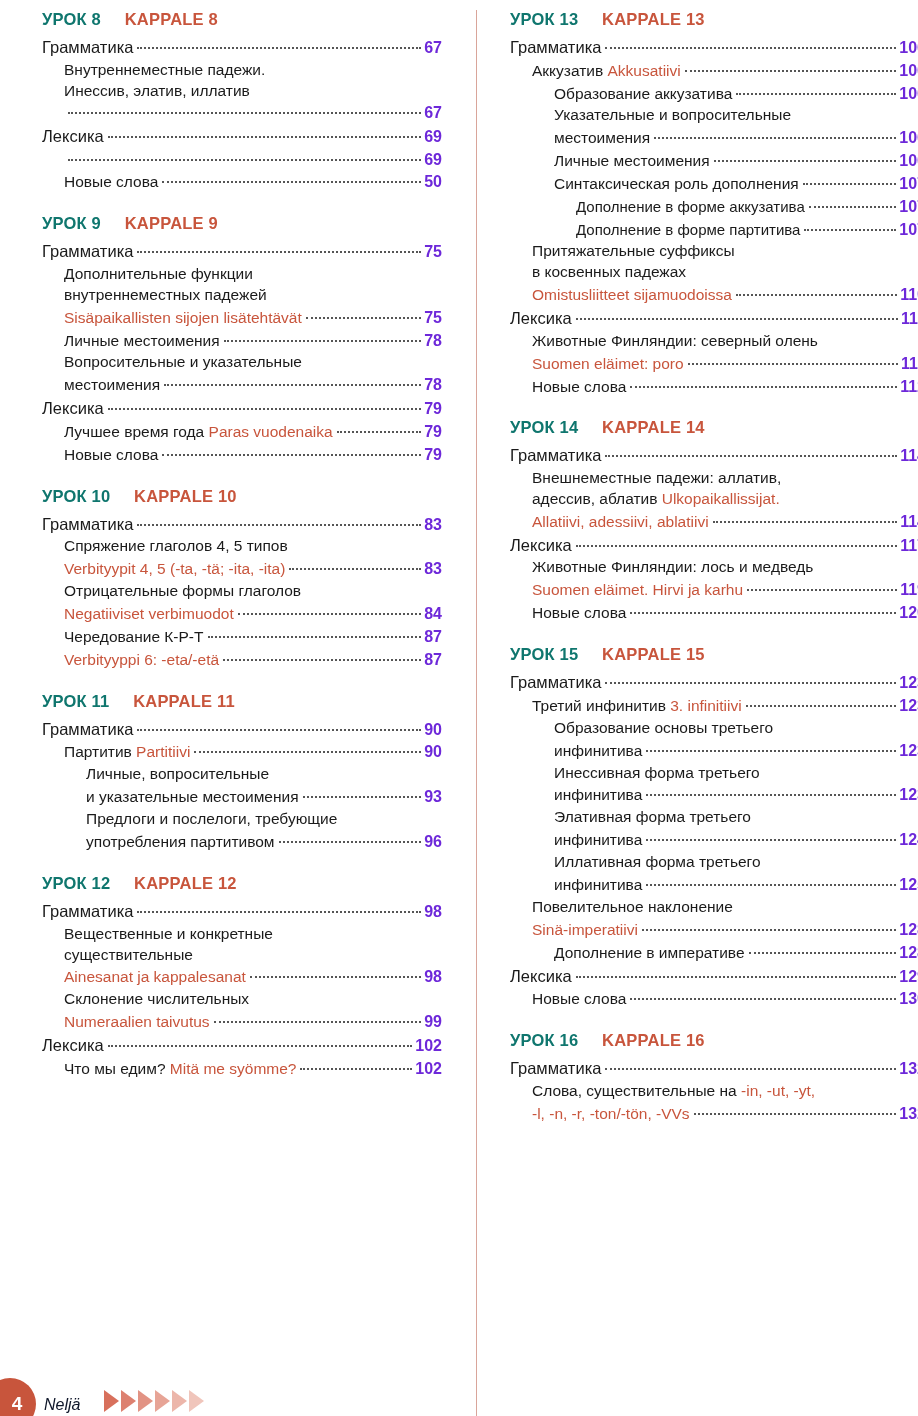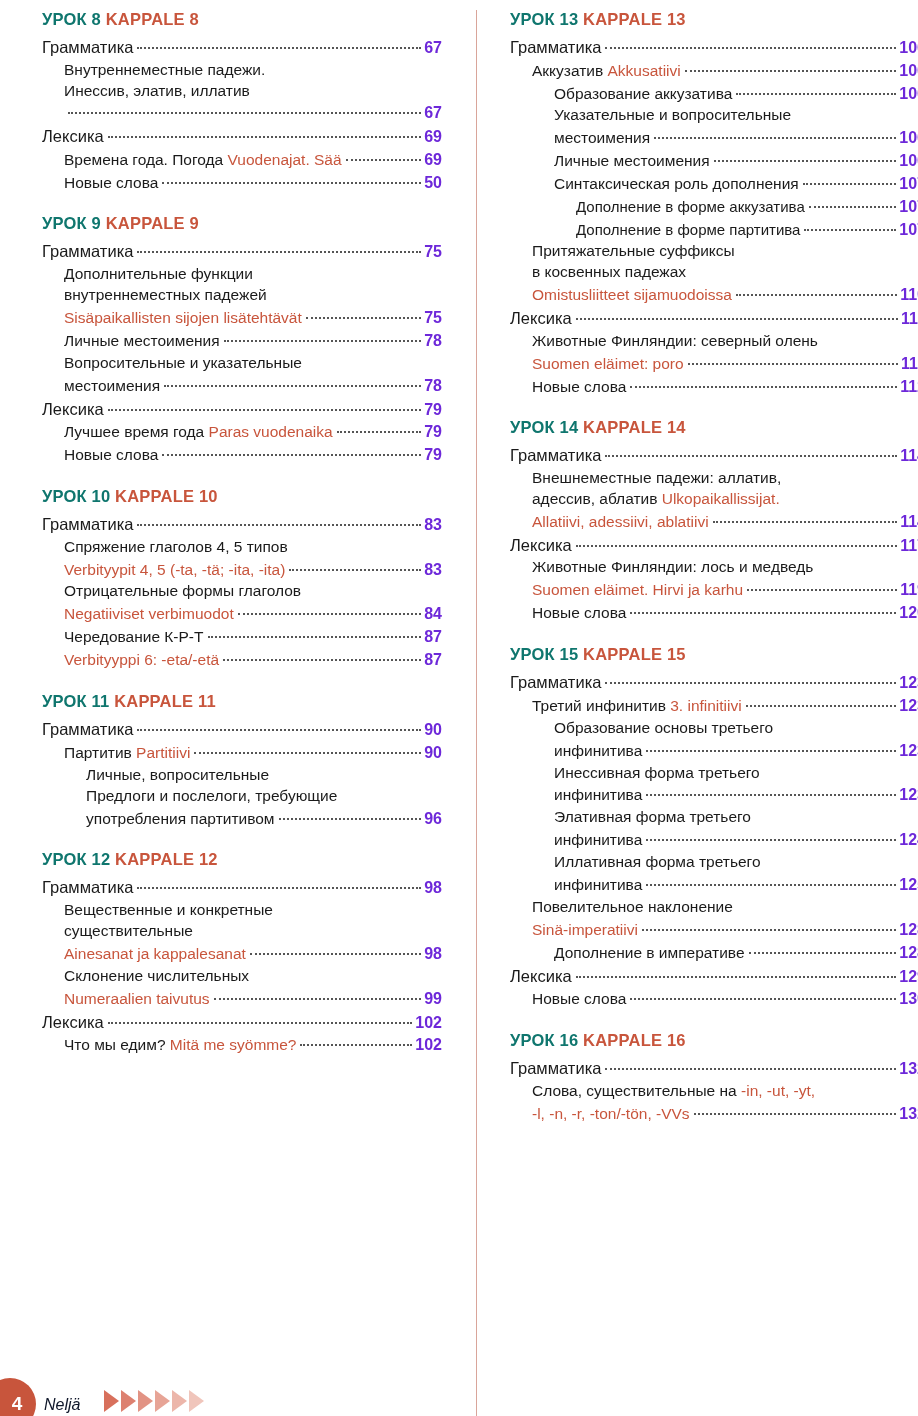--- a/index.html
+++ b/index.html
@@ -40,21 +40,21 @@
   
   .lesson { margin-bottom: 21px; }
   .lesson-head {
     font-weight: bold;
     font-size: 16.5px;
     letter-spacing: .2px;
     margin-bottom: 7px;
     color: #c8553c;
   }
   .lesson-head .ru { color: #0f766e; }
-  .lesson-head .fi { color: #c8553c; }
+  .lesson-head .fi { color: #c8553c; margin-left: 19px; }
 
   
   .row {
     display: flex;
     align-items: baseline;
     font-size: 16px;
     line-height: 1.35;
     margin: 1px 0;
   }
   .row .txt { white-space: pre-wrap; }
@@ -158,21 +158,20 @@
           <div class="row l1">
             <span class="dots"></span>
             <span class="pg">67</span>
           </div>
           <div class="row l0 bold">
             <span class="txt"><span class="blk">Лексика</span></span>
             <span class="dots"></span>
             <span class="pg">69</span>
           </div>
           <div class="row l1">
-            <span class="txt"><span class="blk">Времена года. Погода </span><span class="fi-text">Vuodenajat. Sää</span></span>
             <span class="dots"></span>
             <span class="pg">69</span>
           </div>
           <div class="row l1">
             <span class="txt"><span class="blk">Новые слова</span></span>
             <span class="dots"></span>
             <span class="pg">50</span>
           </div>
         </div>
         <div class="lesson">
@@ -252,20 +251,25 @@
             <span class="txt"><span class="blk">Грамматика</span></span>
             <span class="dots"></span>
             <span class="pg">90</span>
           </div>
           <div class="row l1">
             <span class="txt"><span class="blk">Партитив </span><span class="fi-text">Partitiivi</span></span>
             <span class="dots"></span>
             <span class="pg">90</span>
           </div>
           <div class="wrapline l2"><span class="blk">Личные, вопросительные</span></div>
+          <div class="row l2">
+            <span class="txt"><span class="blk">и указательные местоимения</span></span>
+            <span class="dots"></span>
+            <span class="pg">93</span>
+          </div>
           <div class="wrapline l2"><span class="blk">Предлоги и послелоги, требующие</span></div>
           <div class="row l2">
             <span class="txt"><span class="blk">употребления партитивом</span></span>
             <span class="dots"></span>
             <span class="pg">96</span>
           </div>
         </div>
         <div class="lesson">
           <div class="lesson-head"><span class="ru">УРОК 12</span> <span class="fi">KAPPALE 12</span></div>
           <div class="row l0 bold">

